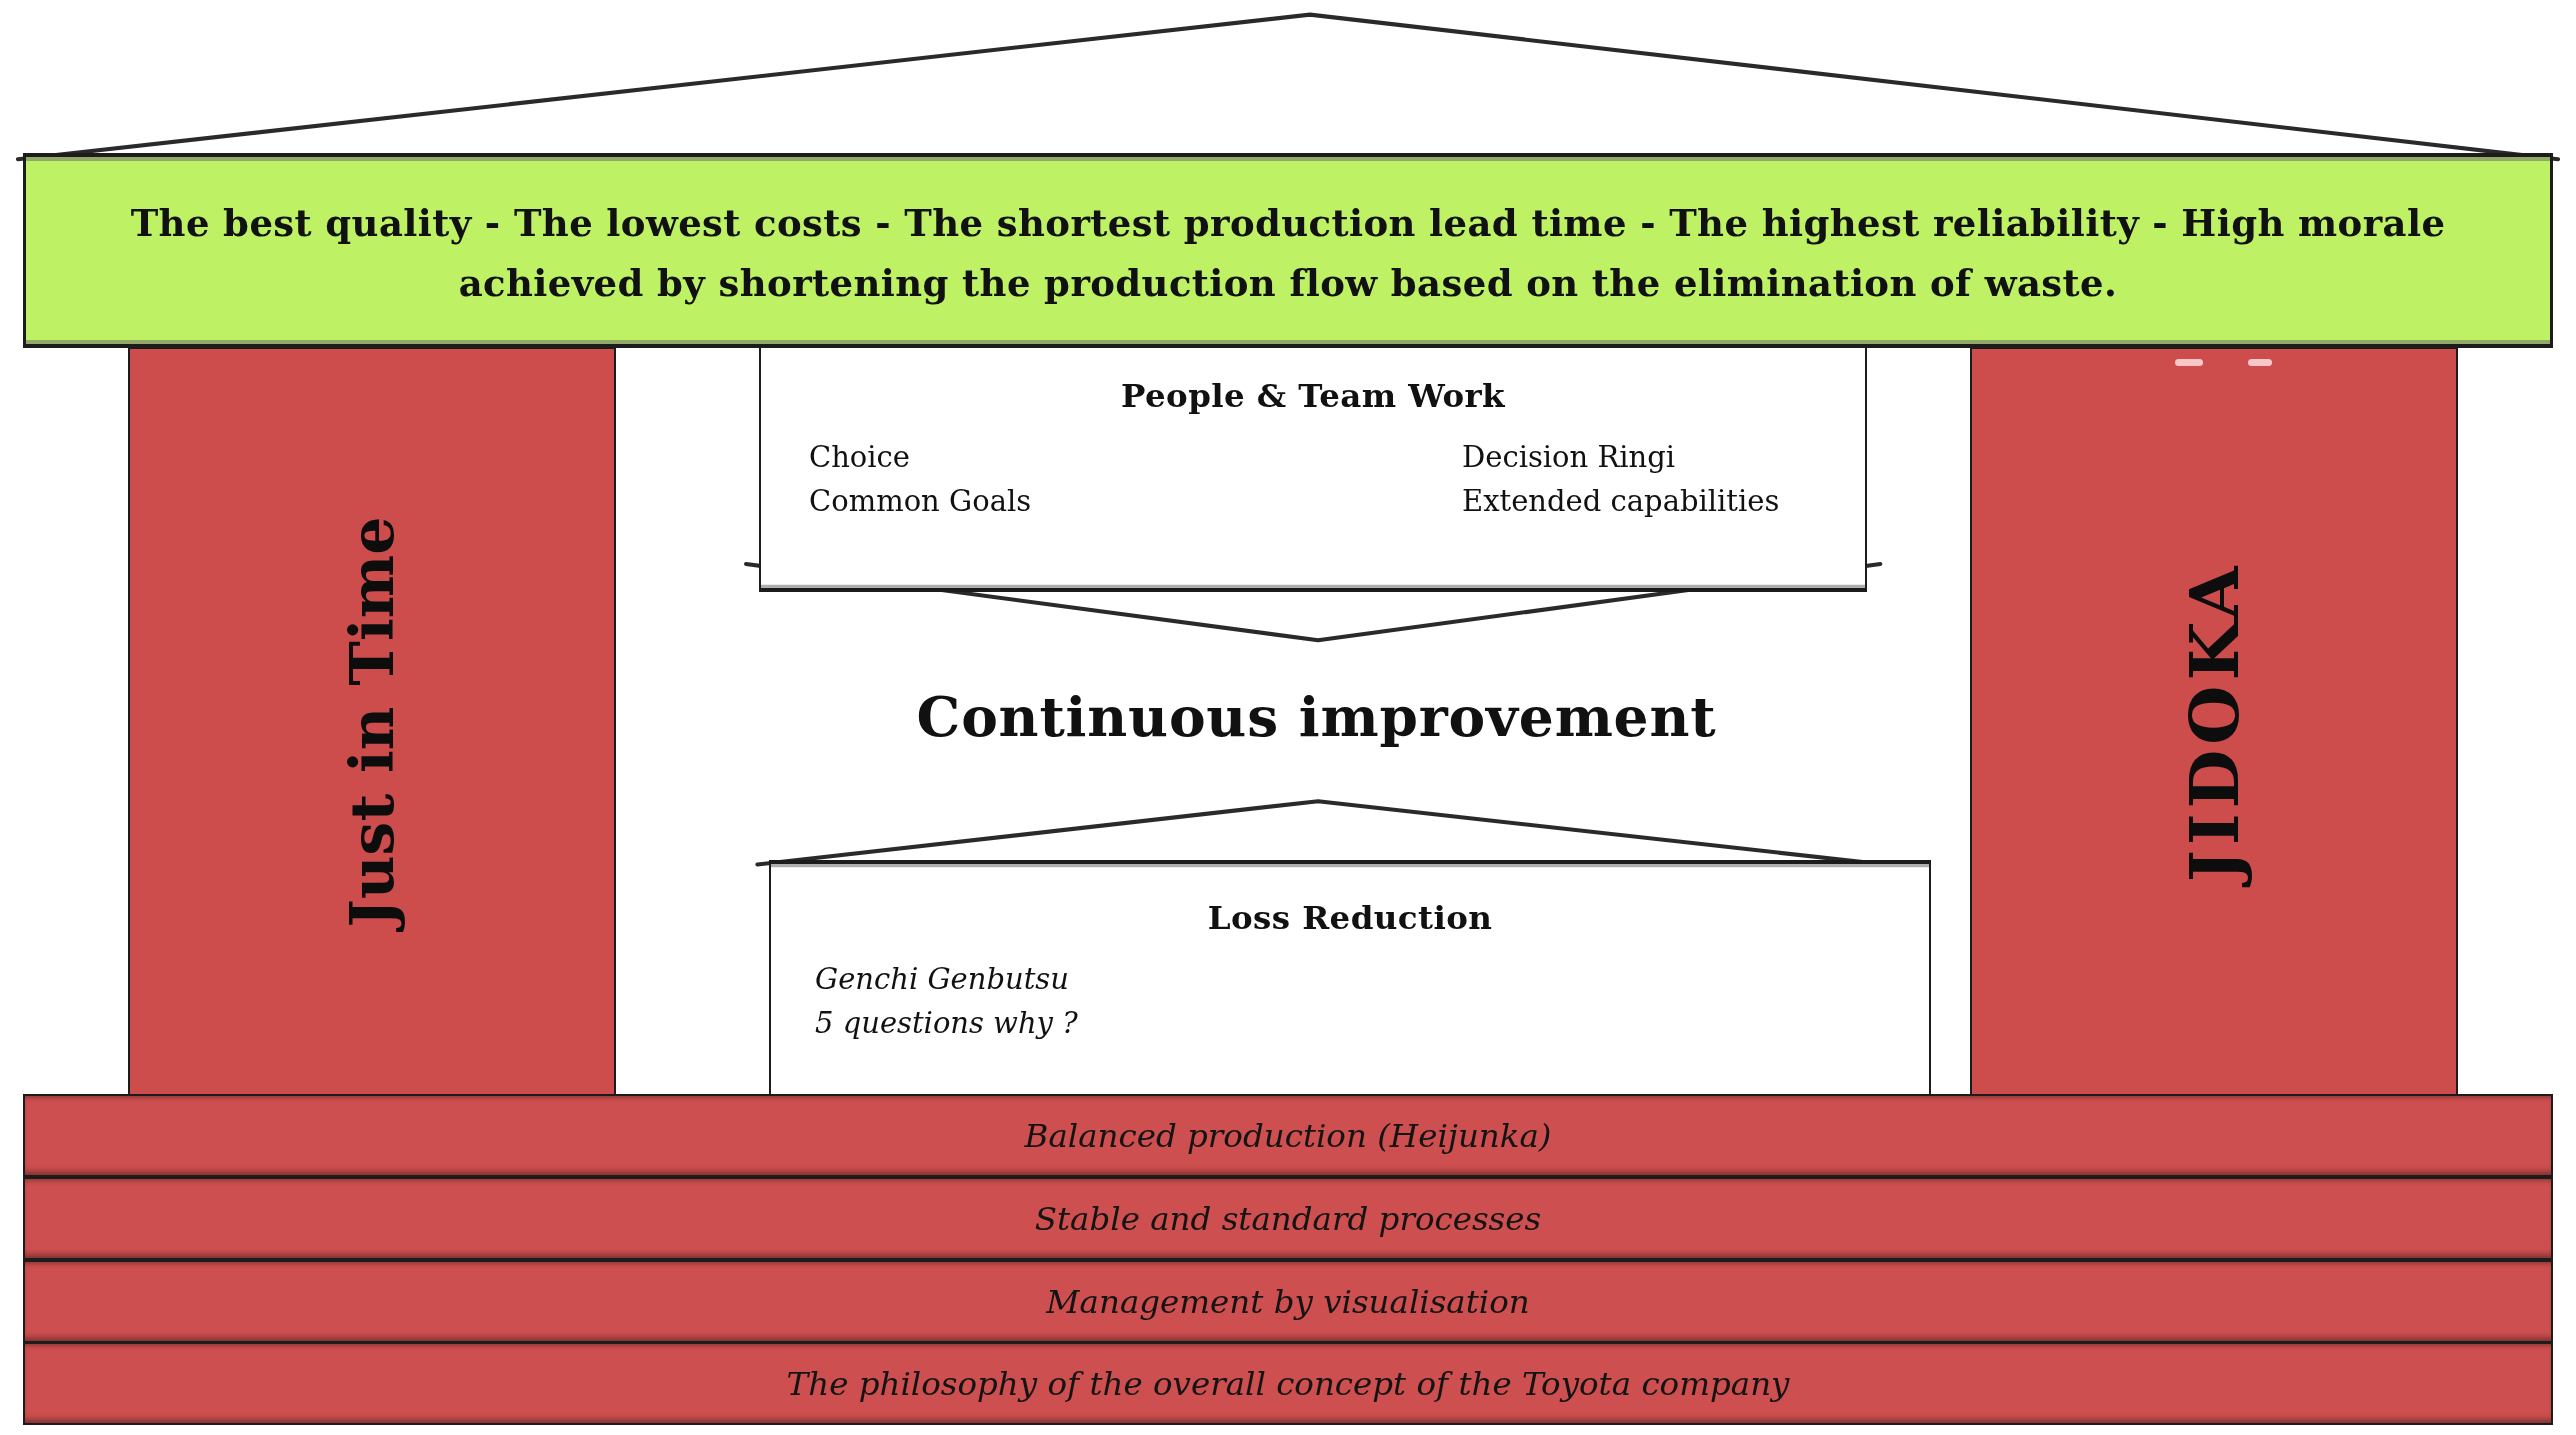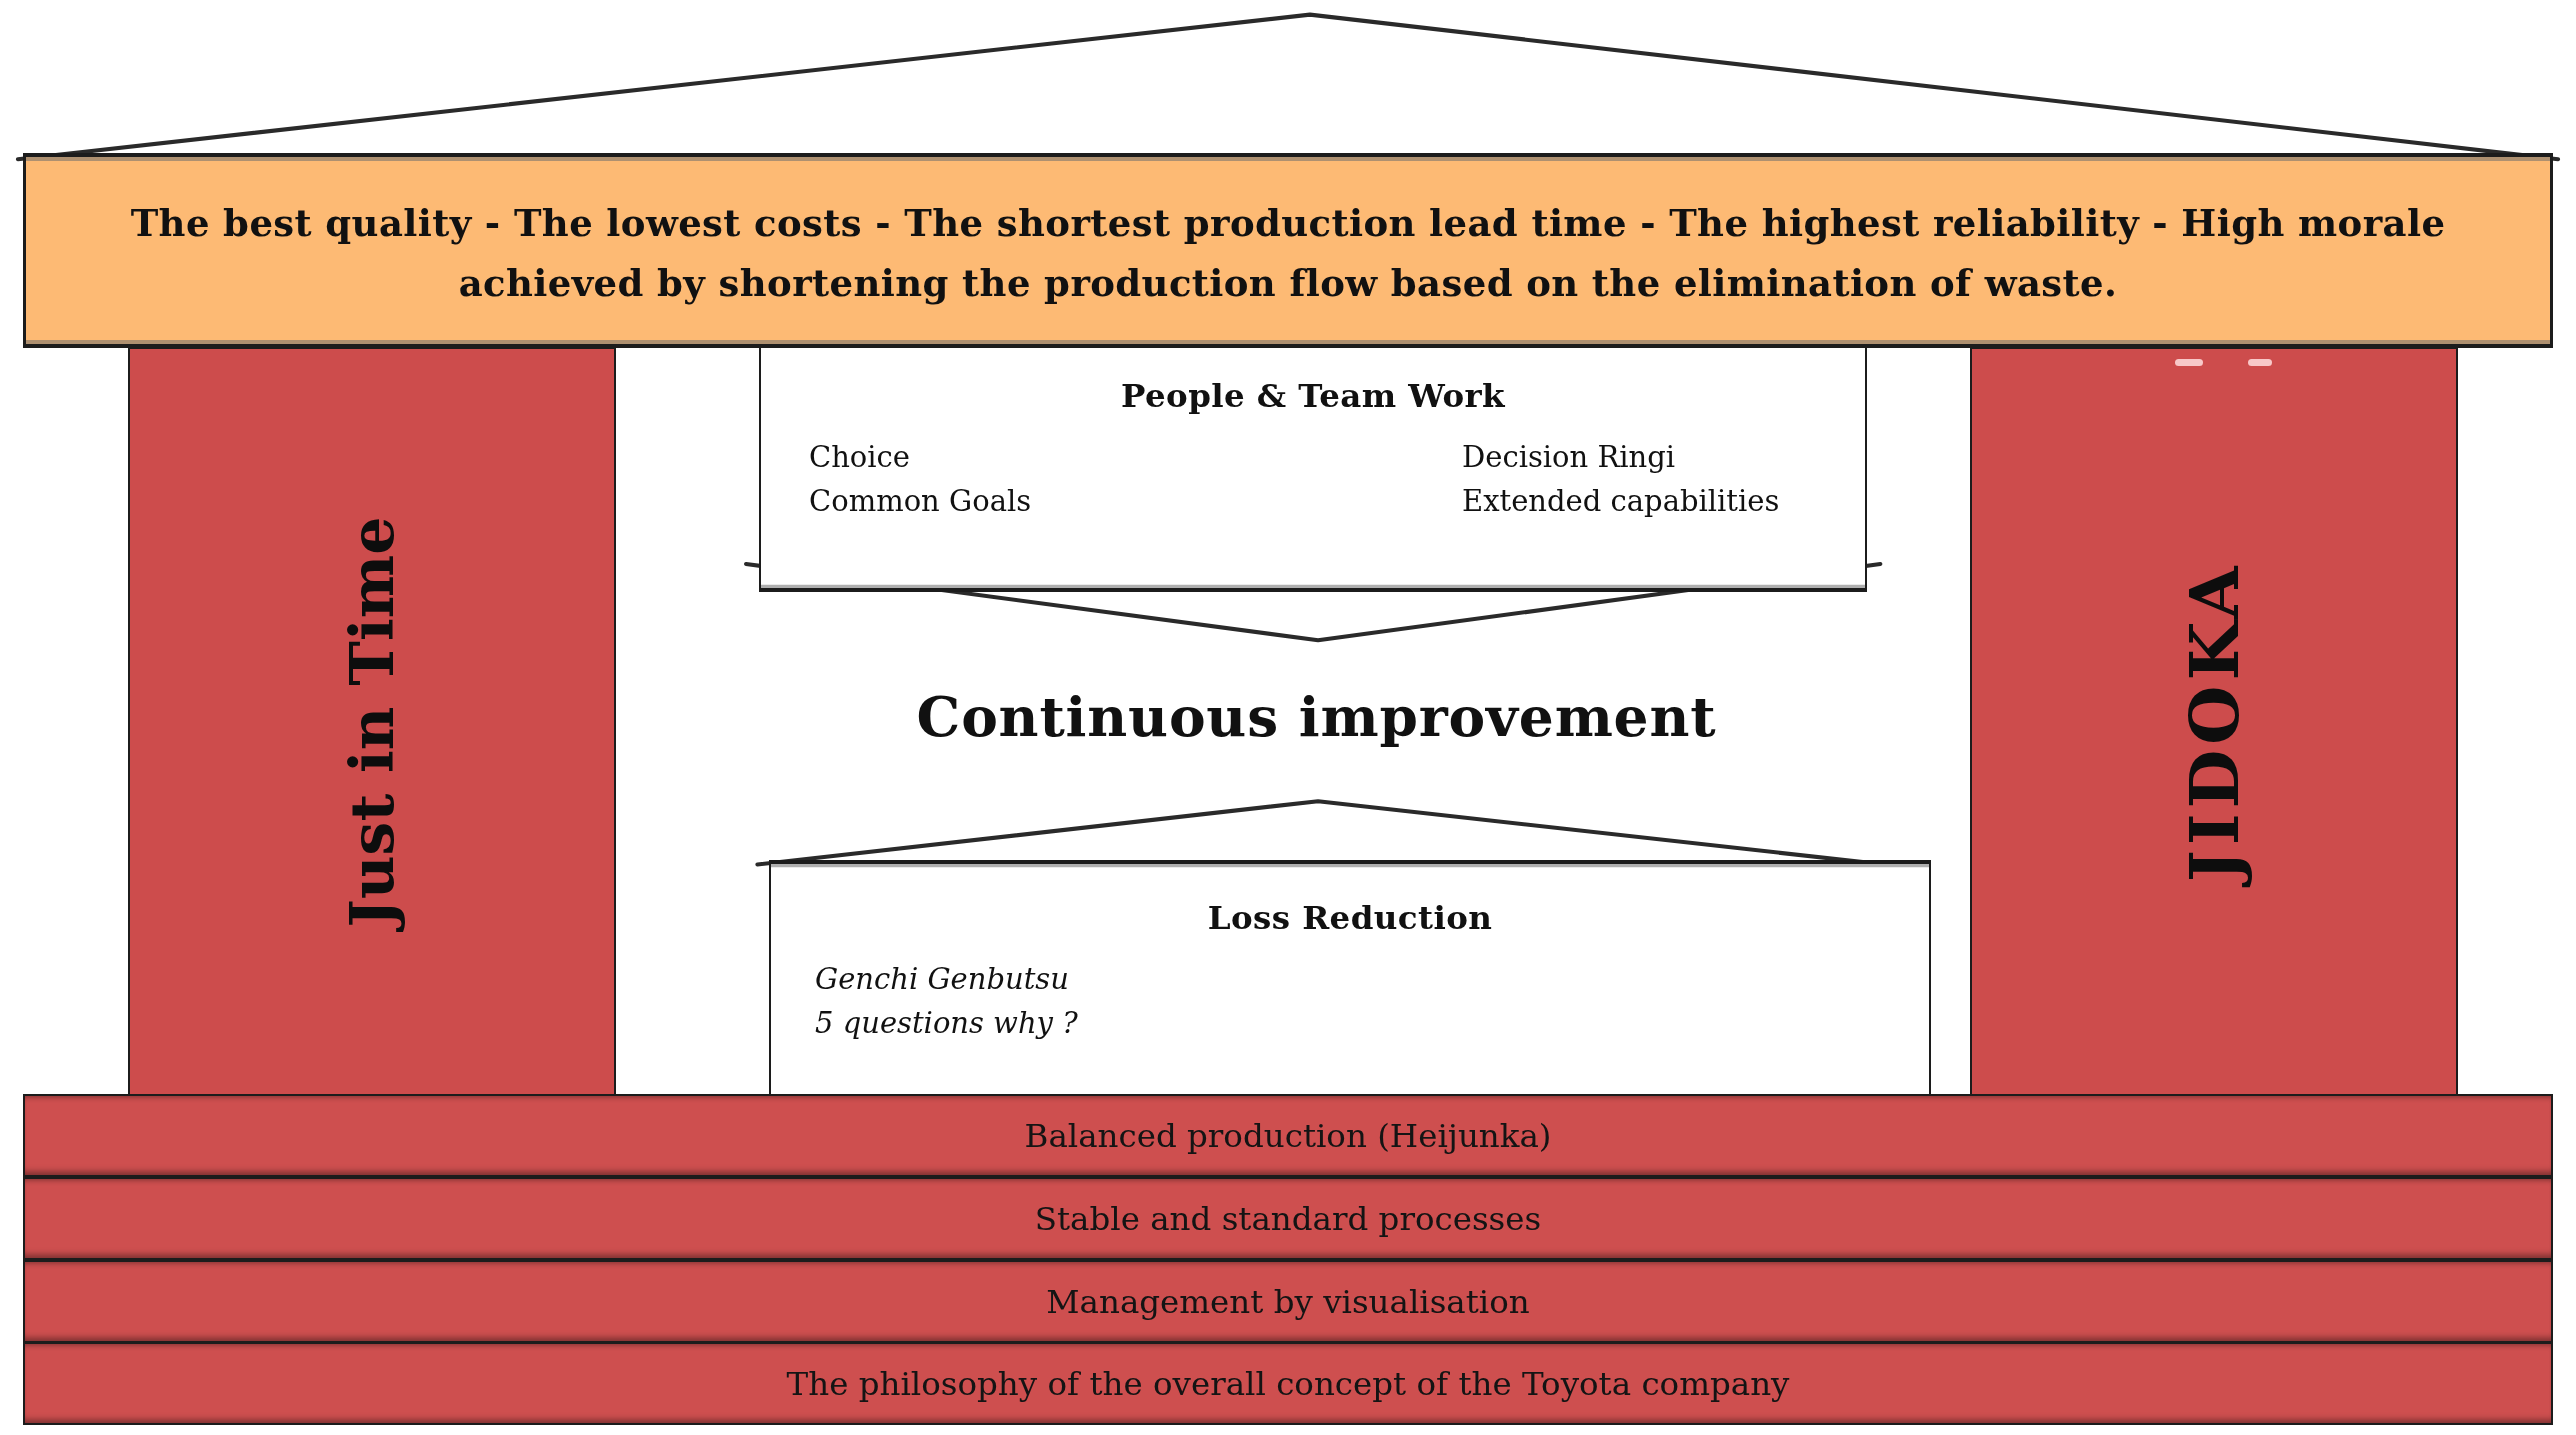--- a/index.html
+++ b/index.html
@@ -27,21 +27,21 @@
     stroke-width: 5;
     stroke-linecap: round;
     stroke-linejoin: round;
   }
   
   .banner {
     position: absolute;
     left: 23px; top: 153px;
     width: 2530px; height: 195px;
     box-sizing: border-box;
-    background: #fdba74;
+    background: #bef264;
     border: 3.3px solid var(--border, #1c1c1c);
     border-top-width: 4.9px;
     border-bottom-width: 4.9px;
     box-shadow: inset 0 4.1px 0 rgba(110,110,110,.55), inset 0 -4.1px 0 rgba(110,110,110,.55);
     z-index: 4;
     text-align: center;
     padding-top: 36px;
   }
   .banner-line {
     font-size: 37px;
@@ -158,20 +158,21 @@
     box-shadow: inset 0 4.9px 4.9px -3.3px rgba(0,0,0,.35), inset 0 -8.1px 6.5px -4.9px rgba(0,0,0,.40);
   }
   .bar-1 { top: 1094px; }
   .bar-2 { top: 1177px; }
   .bar-3 { top: 1260px; }
   .bar-4 { top: 1342px; }
   .bar-label {
     font-size: 32.5px;
     color: #141414;
     white-space: nowrap;
+    font-style: italic;
   }
 </style>
 </head>
 <body>
 
 <div class="stage">
 
   <svg class="lines" width="2576" height="1435" viewBox="0 0 3170 1766" aria-hidden="true">
     <polyline points="22,196 1612,18 3148,196"></polyline>
     <polyline points="918,694 1622,788 2314,694"></polyline>

